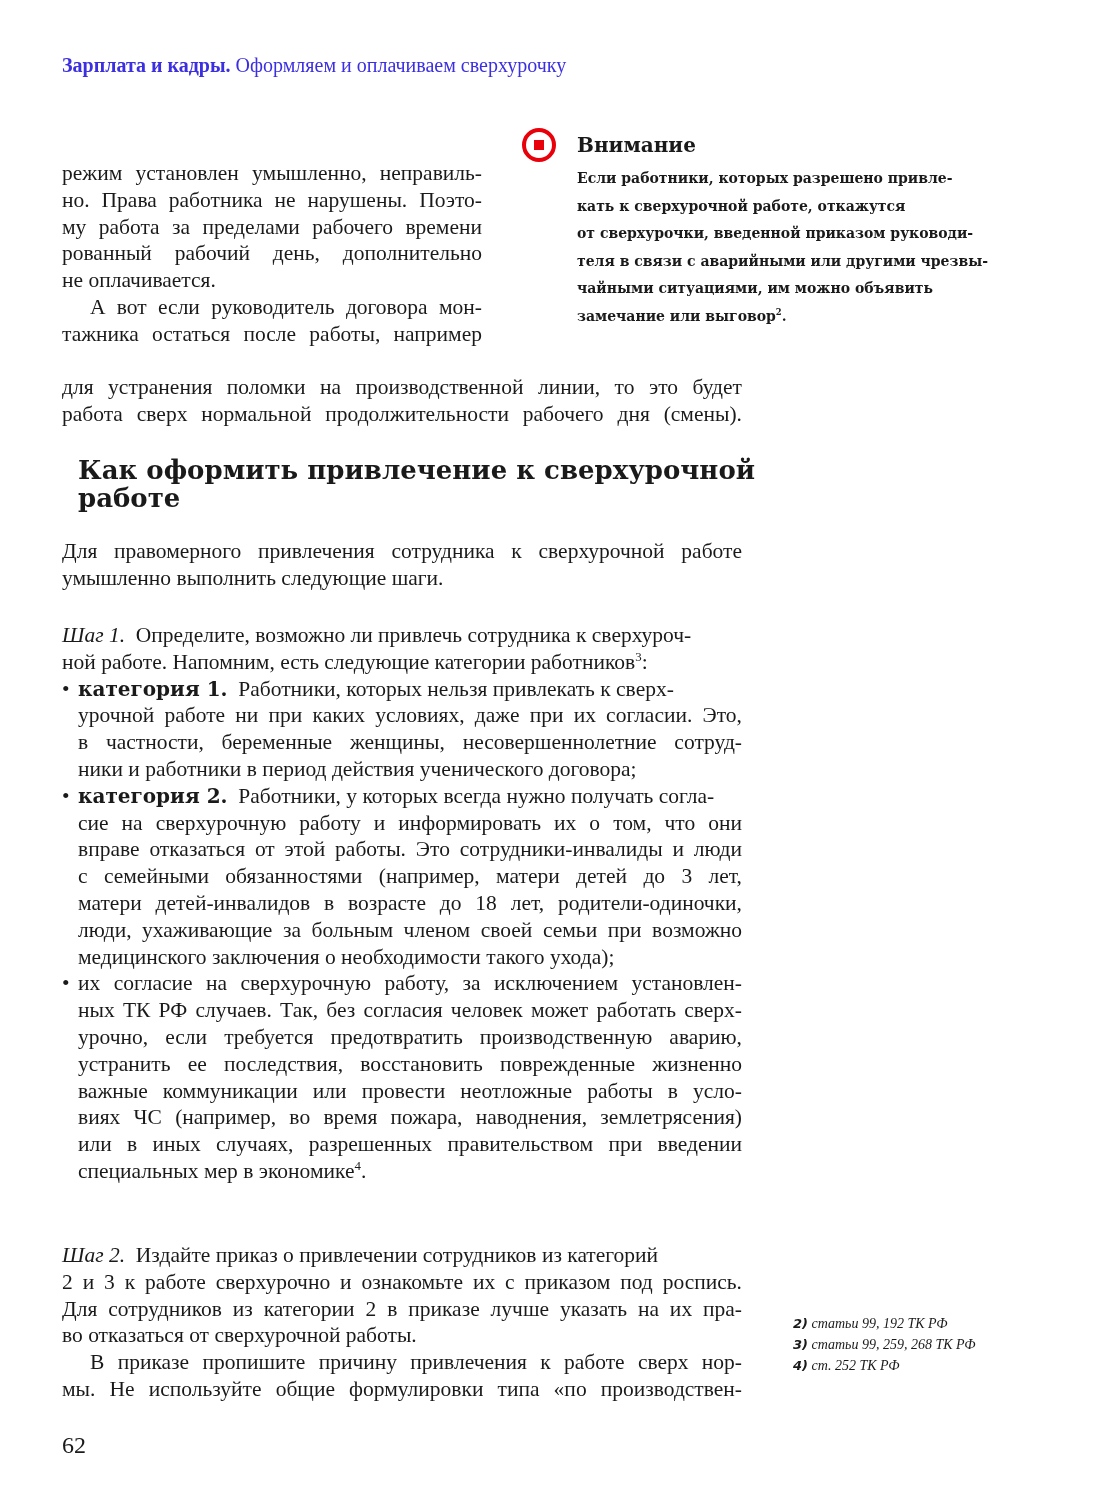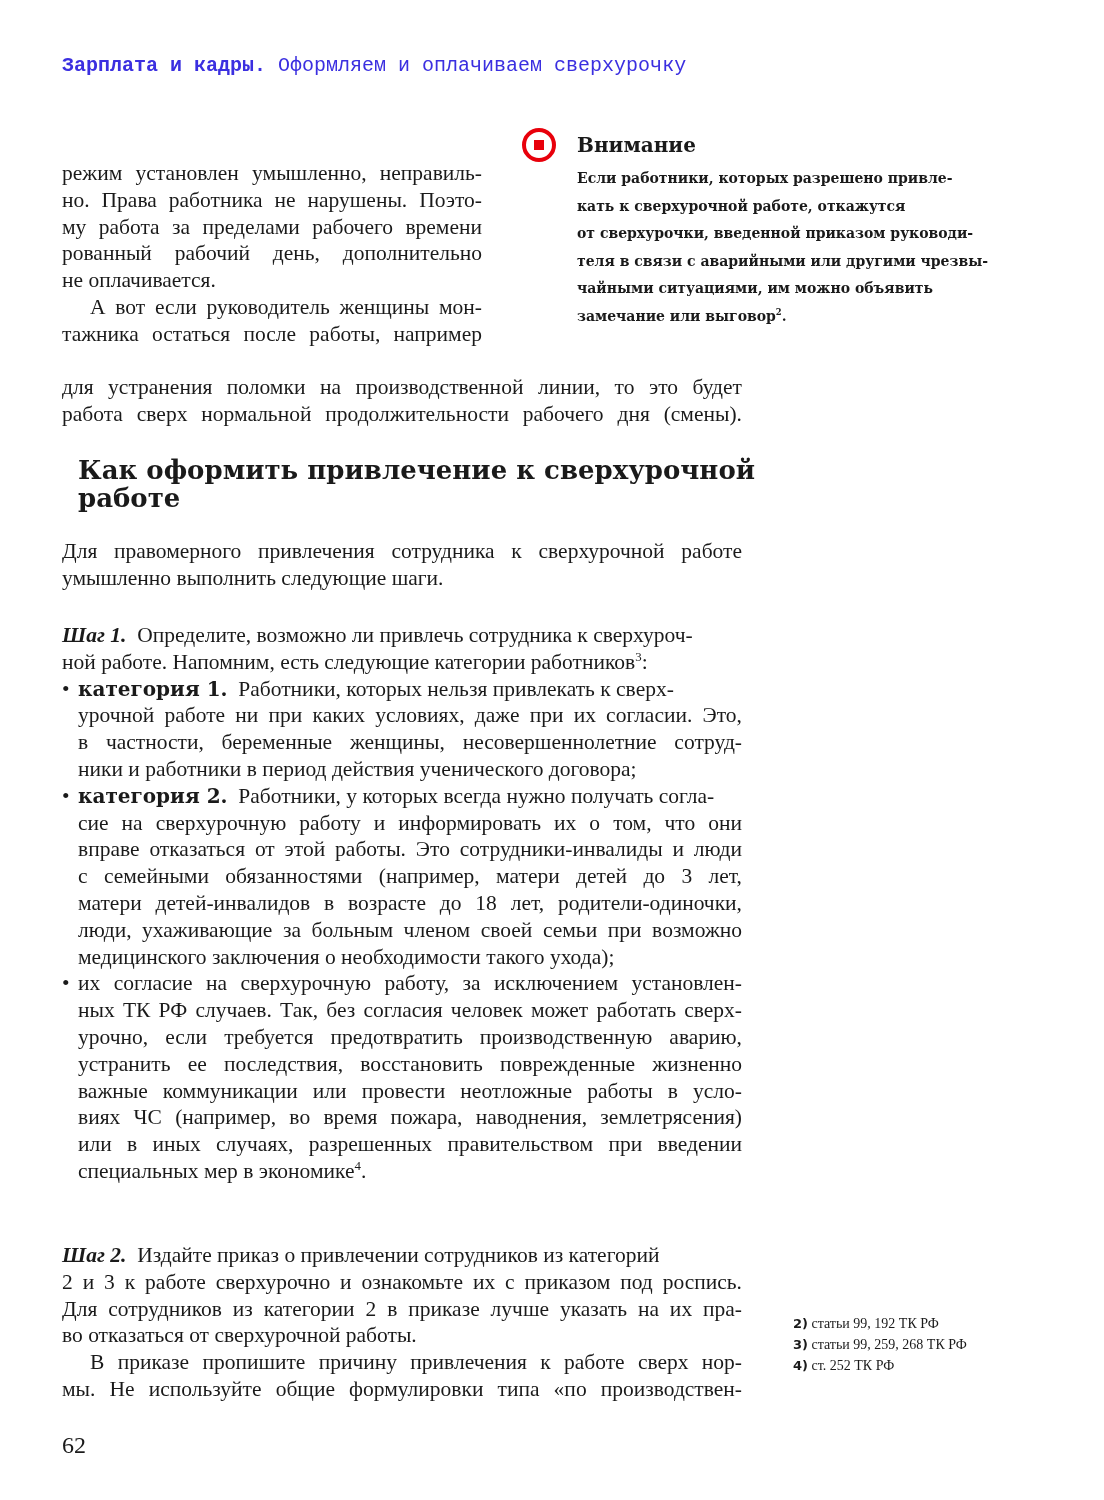--- a/index.html
+++ b/index.html
@@ -1,60 +1,60 @@
 <!DOCTYPE html>
 <html><head>
 <meta charset="utf-8">
 <style>
   html, body { margin: 0; padding: 0; background: #ffffff; }
   body { width: 1104px; height: 1500px; position: relative; overflow: hidden;
          font-family: "DejaVu Serif", "Liberation Serif", serif; color: #1a1a1a; }
   .runhead { position: absolute; left: 62px; top: 54px; font-size: 20px; color: #3b2fe0;
-             font-family: Liberation Mono, monospace; white-space: nowrap; }
+             font-family: Liberation Serif, serif; white-space: nowrap; }
   .runhead b { font-weight: bold; }
   .body { position: absolute; left: 62px; width: 680px;
           font-family: "Liberation Serif", serif; font-size: 21.5px; line-height: 26.8px; margin-top: 26px; }
   .line { white-space: nowrap; display: block; }
   .justify { text-align: justify; text-align-last: justify; display: block; white-space: normal; }
   .indent { padding-left: 28px; }
   .callout { position: absolute; left: 522px; top: 128px; width: 490px; }
   .callout-icon { position: absolute; left: 0; top: 0; width: 34px; height: 34px; box-sizing: border-box;
                   border: 4px solid #e8000b; border-radius: 50%; }
   .callout-icon::after { content: ""; position: absolute; left: 8px; top: 8px; width: 10px; height: 10px; background: #e8000b; }
   .callout-title { position: absolute; left: 55px; top: 5px; font-weight: bold; font-size: 20px;
                    font-family: "DejaVu Serif", serif; white-space: nowrap; }
   .callout-text { position: absolute; left: 55px; top: 37px; font-weight: bold; font-size: 14px;
                   line-height: 27.5px; font-family: "DejaVu Serif", serif; white-space: nowrap; }
   sup { font-size: 60%; line-height: 0; vertical-align: super; }
   h2 { position: absolute; left: 62px; top: 440px; margin: 16px; font-size: 26px; line-height: 28px;
        font-family: "DejaVu Serif", serif; font-weight: bold; width: 680px; }
   .bullet { position: relative; padding-left: 16px; }
   .bullet .dot { position: absolute; left: 0; top: 0; }
   .cat { font-weight: bold; font-family: "DejaVu Serif", serif; font-size: 20px; }
-  .step { font-weight: bold; font-style: italic; }
+  .step { font-weight: normal; font-style: italic; }
   .footnotes { position: absolute; left: 793px; top: 1313px; font-family: "Liberation Serif", serif;
-               font-size: 14px; line-height: 21px; white-space: nowrap; }
+               font-size: 14px; line-height: 21px; white-space: nowrap; font-style: italic; }
   .footnotes b { font-family: "DejaVu Sans", sans-serif; font-weight: bold; font-size: 13px; }
   .pageno { position: absolute; left: 62px; top: 1432px; font-size: 24px; font-family: "Liberation Serif", serif; }
 </style>
 </head>
 <body>
 
 <div class="runhead">
   <b>Зарплата и кадры.</b>
   <span>Оформляем и оплачиваем сверхурочку</span>
 </div>
 
 <div class="body" style="top:134px; width:420px;">
   <span class="line justify">режим установлен умышленно, неправиль-</span>
   <span class="line justify">но. Права работника не нарушены. Поэто-</span>
   <span class="line justify">му работа за пределами рабочего времени</span>
   <span class="line justify">рованный рабочий день, дополнительно</span>
   <span class="line">не оплачивается.</span>
-  <span class="line justify indent">А вот если руководитель женщины мон-</span>
+  <span class="line justify indent">А вот если руководитель договора мон-</span>
   <span class="line justify">тажника остаться после работы, например</span>
 </div>
 <div class="body" style="top:348px;">
   <span class="line justify">для устранения поломки на производственной линии, то это будет</span>
   <span class="line justify">работа сверх нормальной продолжительности рабочего дня (смены).</span>
 </div>
 
 <div class="callout">
   <span class="callout-icon"></span>
   <span class="callout-title">Внимание</span>

